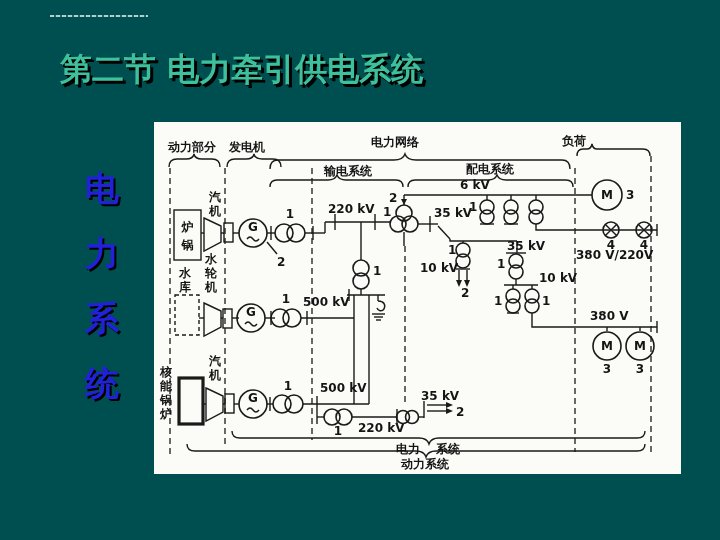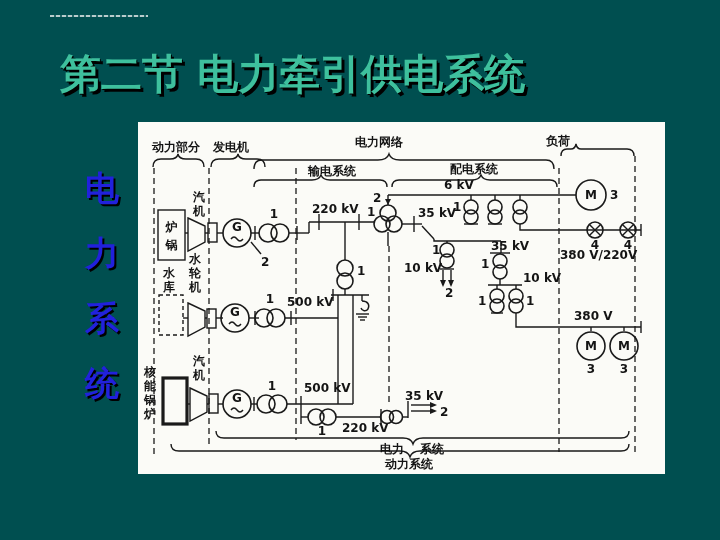--- a/index.html
+++ b/index.html
@@ -7,32 +7,32 @@
     width:720px;height:540px;position:relative;overflow:hidden;
     background:#004F50;
     font-family:"DejaVu Sans",sans-serif;
   }
   .top-line{
     position:absolute;left:50px;top:15px;width:98px;height:2px;
     background:repeating-linear-gradient(90deg,#b9cccc 0 4px,rgba(185,204,204,.2) 4px 6px);
   }
   .title{
     position:absolute;left:60px;top:52px;margin:0;white-space:nowrap;
-    font-size:41px;font-weight:bold;line-height:1.1;
+    font-size:32px;font-weight:bold;line-height:1.1;
     color:#3EC09D;
     text-shadow:3px 3px 0 #000,1px 1px 0 #000;
   }
   .vlabel{
     position:absolute;left:85px;top:171px;
     display:flex;flex-direction:column;gap:31px;
     font-size:34px;font-weight:bold;line-height:1;
     color:#2121DC;text-shadow:2px 2px 0 #000;
   }
   .diagram{
-    position:absolute;left:138px;top:122px;width:527px;height:352px;
+    position:absolute;left:154px;top:122px;width:527px;height:352px;
     background:#FBFBF7;
   }
   .diagram svg{display:block;}
   .diagram text{fill:#141414;font-size:12px;font-weight:600;font-family:"DejaVu Sans",sans-serif;}
   .fs11{font-size:11px;}
   .fs13{font-size:13px;}
   .mid{text-anchor:middle;}
   .w{stroke:#1a1a1a;stroke-width:1.4;fill:none;}
   .wc{stroke:#1a1a1a;stroke-width:1.6;fill:none;}
   .d{stroke:#1a1a1a;stroke-width:1.3;fill:none;stroke-dasharray:6 4;}

